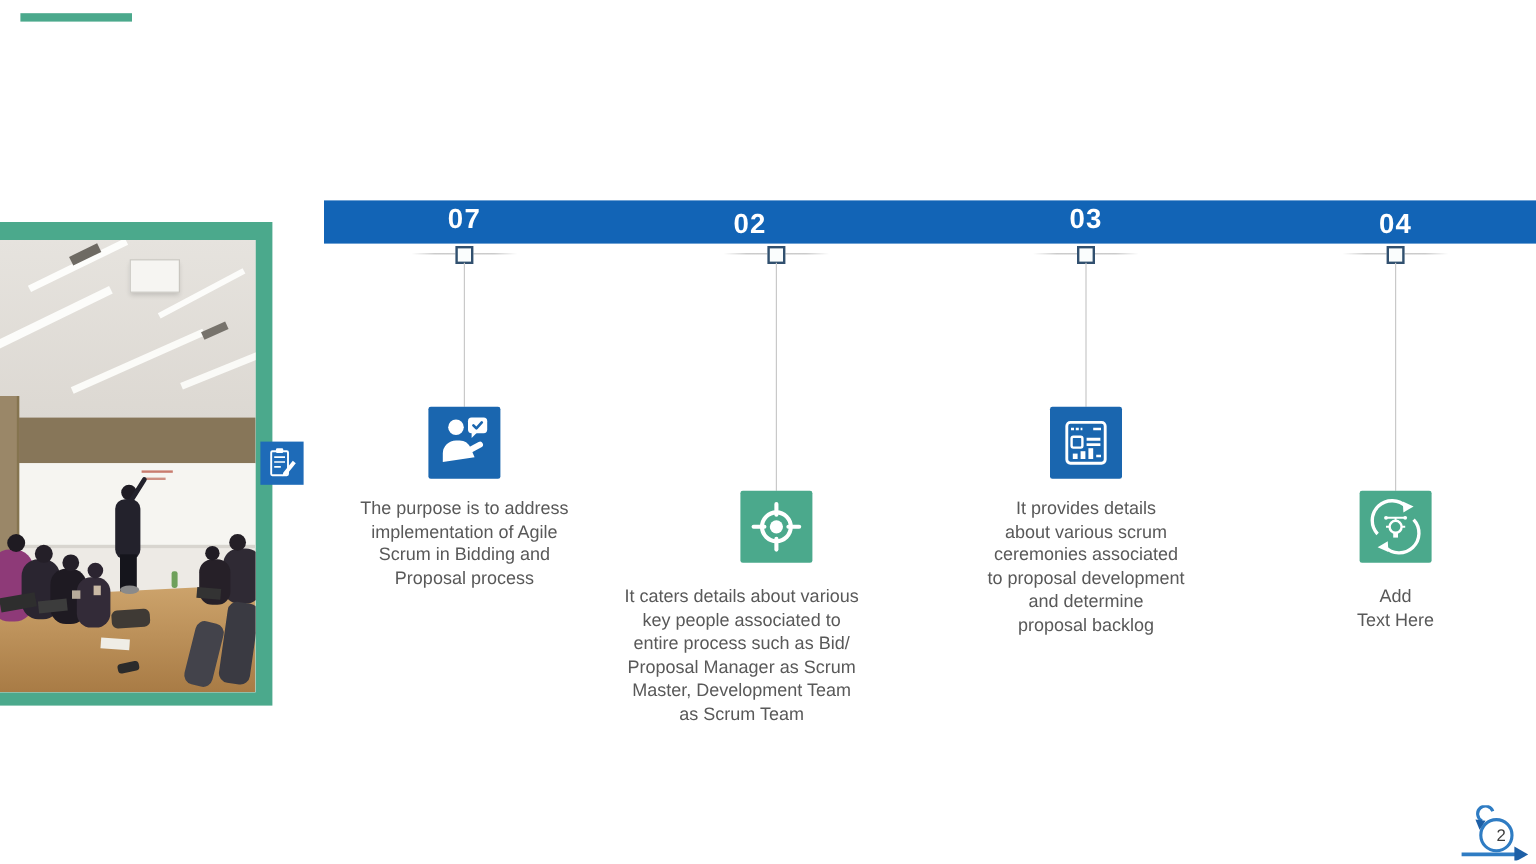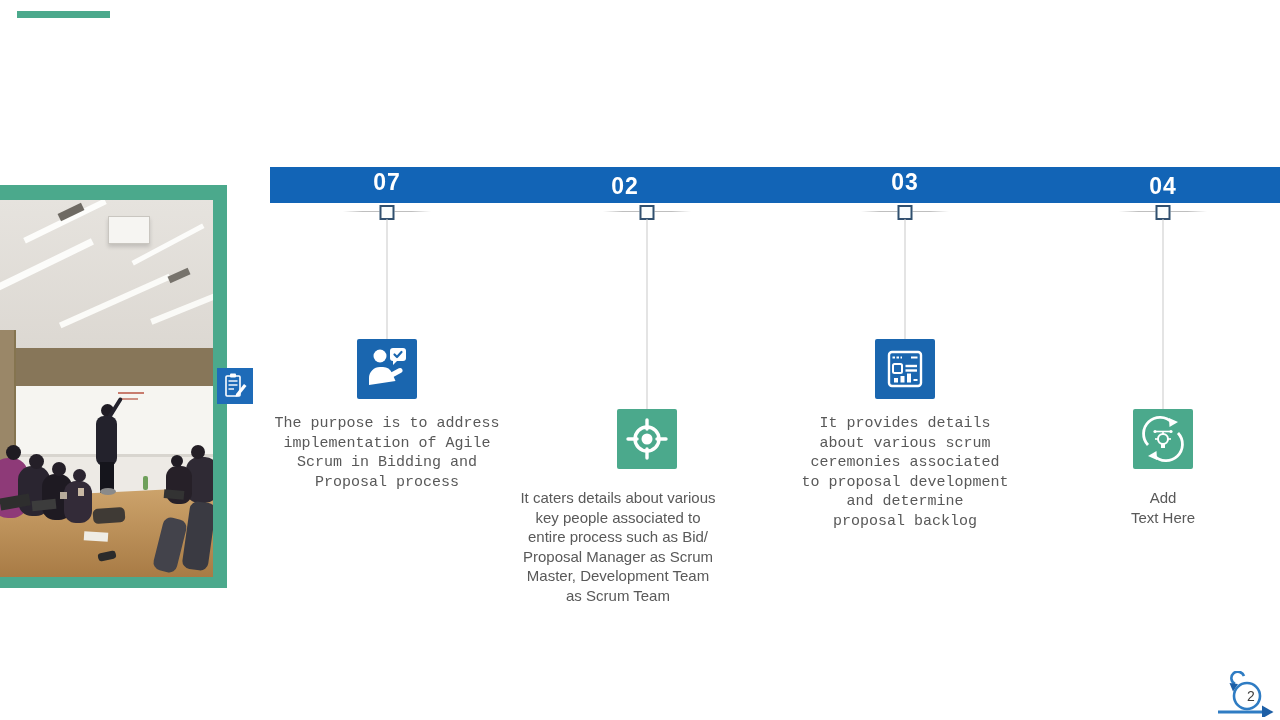--- a/index.html
+++ b/index.html
@@ -23,21 +23,21 @@
   .vline{position:absolute;width:1px;background:#C9C9C9;transform:translateX(-50%);top:219px;}
   .vline.high{height:120px;} .vline.low{height:190px;}
 
   .step-icon-tile{position:absolute;width:60px;height:60px;transform:translateX(-50%);
          border-radius:2px;}
   .step-icon-tile.high{top:339px;} .step-icon-tile.low{top:409px;}
   .step-icon-tile svg{display:block;width:60px;height:60px;}
 
   .step-description{position:absolute;width:260px;transform:translateX(-50%);text-align:center;
          font-size:15px;line-height:19.5px;color:#595959;white-space:pre-line;}
-  .step-description.high{top:414px;font-family:Liberation Mono, monospace;} .step-description.low{top:488px;}
+  .step-description.high{top:414px;} .step-description.low{top:488px;}
 
   
   .photo-frame{position:absolute;left:0;top:185px;width:227px;height:403px;}
   .photo{position:absolute;left:0;top:15px;width:213px;height:377px;overflow:hidden;background:#EDEAE5;}
   .photo div{position:absolute;}
   .badge{position:absolute;left:217px;top:368px;width:36px;height:36px;background:#1E6BB8;}
   .badge svg{display:block;width:36px;height:36px;}
 
   
   .sprint{position:absolute;right:6px;bottom:3px;width:58px;height:46px;}

